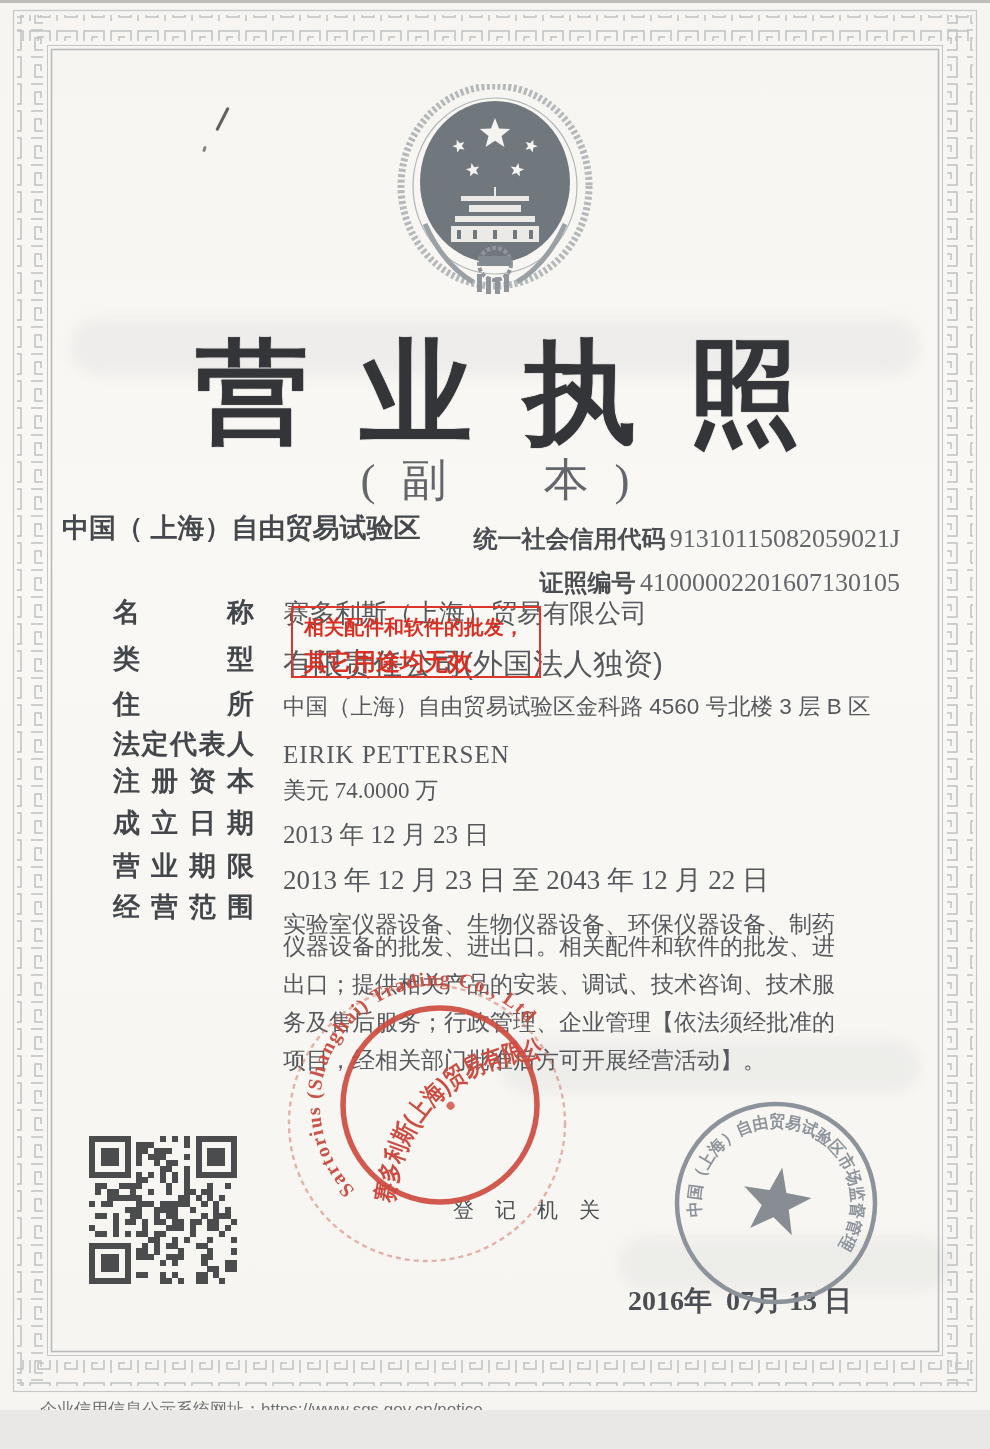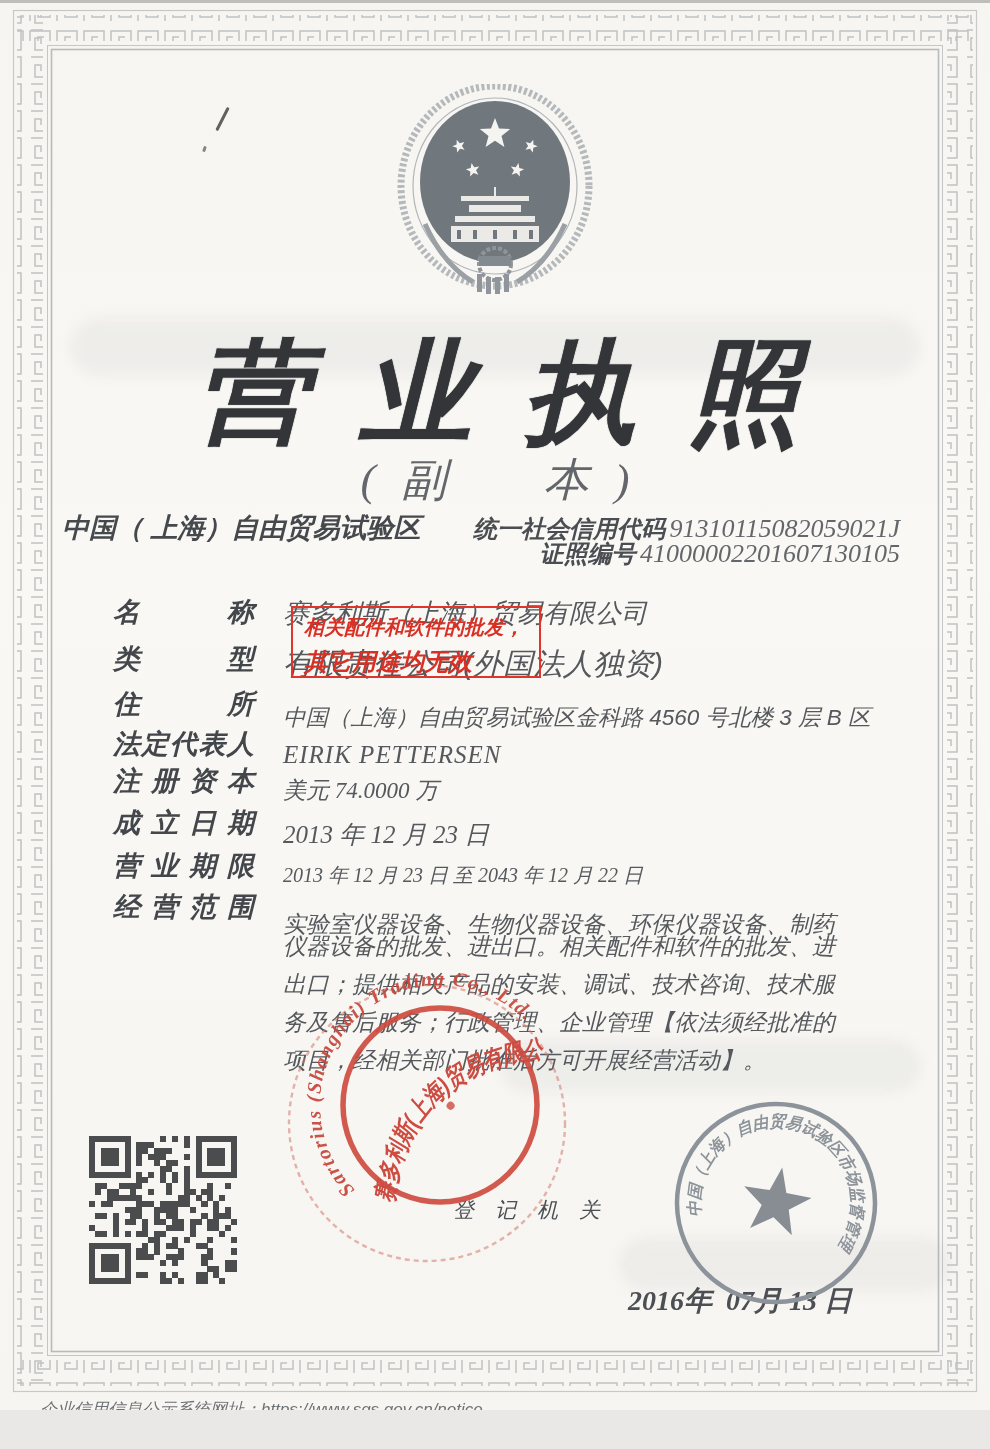--- a/index.html
+++ b/index.html
@@ -3,42 +3,41 @@
 <meta charset="utf-8">
 <style>
   html,body{margin:0;padding:0;background:#e9e8e6;}
   .page{
     position:relative;width:990px;height:1410px;margin:0 auto;
     background:#f8f7f3;
     background-image:linear-gradient(180deg,#f6f5f1 0%,#f9f8f4 40%,#f6f5f1 100%);
     overflow:hidden;
     font-family:"Liberation Sans","DejaVu Sans",sans-serif;
     color:#55585c;
-    font-style:italic;
   }
   .abs{position:absolute;}
   .scan-edge{left:0;top:0;width:100%;height:3px;background:#8f8f8d;opacity:.55;}
   .smudge{background:rgba(160,166,170,.11);filter:blur(7px);border-radius:30px;}
   .scratch{width:3px;height:26px;background:#3c3c3c;border-radius:2px;transform:rotate(27deg);opacity:.8;}
   .speck{width:3px;height:6px;background:#555;border-radius:2px;transform:rotate(20deg);opacity:.7;}
 
   .doc-title{
     left:196px;top:318px;width:700px;
     font-size:112px;font-weight:900;color:#333538;
     letter-spacing:52px;white-space:nowrap;
     font-family:"Liberation Sans","DejaVu Sans",sans-serif;
     text-shadow:0 0 1px #333538;
   }
   .doc-subtitle{
     left:0;top:450px;width:990px;text-align:center;
     font-size:45px;font-weight:400;color:#63666a;letter-spacing:26px;text-indent:26px;
     font-family:"Liberation Serif","DejaVu Serif",serif;
   }
   .region{left:62px;top:510px;font-size:27px;font-weight:700;color:#45484c;}
-  .codes{left:420px;top:518px;width:480px;text-align:right;line-height:22px;white-space:nowrap;}
+  .codes{left:420px;top:518px;width:480px;text-align:right;line-height:41px;white-space:nowrap;}
   .codes .lbl{font-size:24px;font-weight:700;color:#4a4d51;}
   .codes .val{font-size:26px;color:#63666a;font-family:"Liberation Serif","DejaVu Serif",serif;}
 
   .frow{position:absolute;left:0;top:0;width:990px;}
   .flabel{
     position:absolute;left:113px;width:141px;
     font-size:27px;font-weight:700;color:#43464a;
     display:flex;justify-content:space-between;
   }
   .fvalue{position:absolute;left:283px;white-space:nowrap;font-size:25px;color:#55585c;}
@@ -152,21 +151,21 @@
         <span>类</span>
         <span>型</span>
       </div>
     <div class="fvalue" style="font-size:30px;top:3px;">有限责任公司(外国法人独资)</div>
   </div>
   <div class="frow" style="top:686px;">
     <div class="flabel jlabel">
         <span>住</span>
         <span>所</span>
       </div>
-    <div class="fvalue" style="font-size:22.5px;top:16px;">中国（上海）自由贸易试验区金科路 4560 号北楼 3 层 B 区</div>
+    <div class="fvalue" style="font-size:22.5px;top:5px;">中国（上海）自由贸易试验区金科路 4560 号北楼 3 层 B 区</div>
   </div>
   <div class="frow" style="top:726px;">
     <div class="flabel jlabel">
         <span>法</span>
         <span>定</span>
         <span>代</span>
         <span>表</span>
         <span>人</span>
       </div>
     <div class="fvalue v-serif" style="font-size:25px;letter-spacing:1px;top:8px;">EIRIK PETTERSEN</div>
@@ -189,21 +188,21 @@
       </div>
     <div class="fvalue v-serif" style="font-size:25px;top:6px;">2013 年 12 月 23 日</div>
   </div>
   <div class="frow" style="top:848px;">
     <div class="flabel jlabel">
         <span>营</span>
         <span>业</span>
         <span>期</span>
         <span>限</span>
       </div>
-    <div class="fvalue v-serif" style="font-size:20px;top:7px;">2013 年 12 月 23 日 至 2043 年 12 月 22 日</div>
+    <div class="fvalue v-serif" style="font-size:27px;top:7px;">2013 年 12 月 23 日 至 2043 年 12 月 22 日</div>
   </div>
   <div class="frow" style="top:889px;">
     <div class="flabel jlabel">
         <span>经</span>
         <span>营</span>
         <span>范</span>
         <span>围</span>
       </div>
     <div class="scope-line" style="top:20px;">实验室仪器设备、生物仪器设备、环保仪器设备、制药</div>
     <div class="scope-line" style="top:42px;">仪器设备的批发、进出口。相关配件和软件的批发、进</div>

